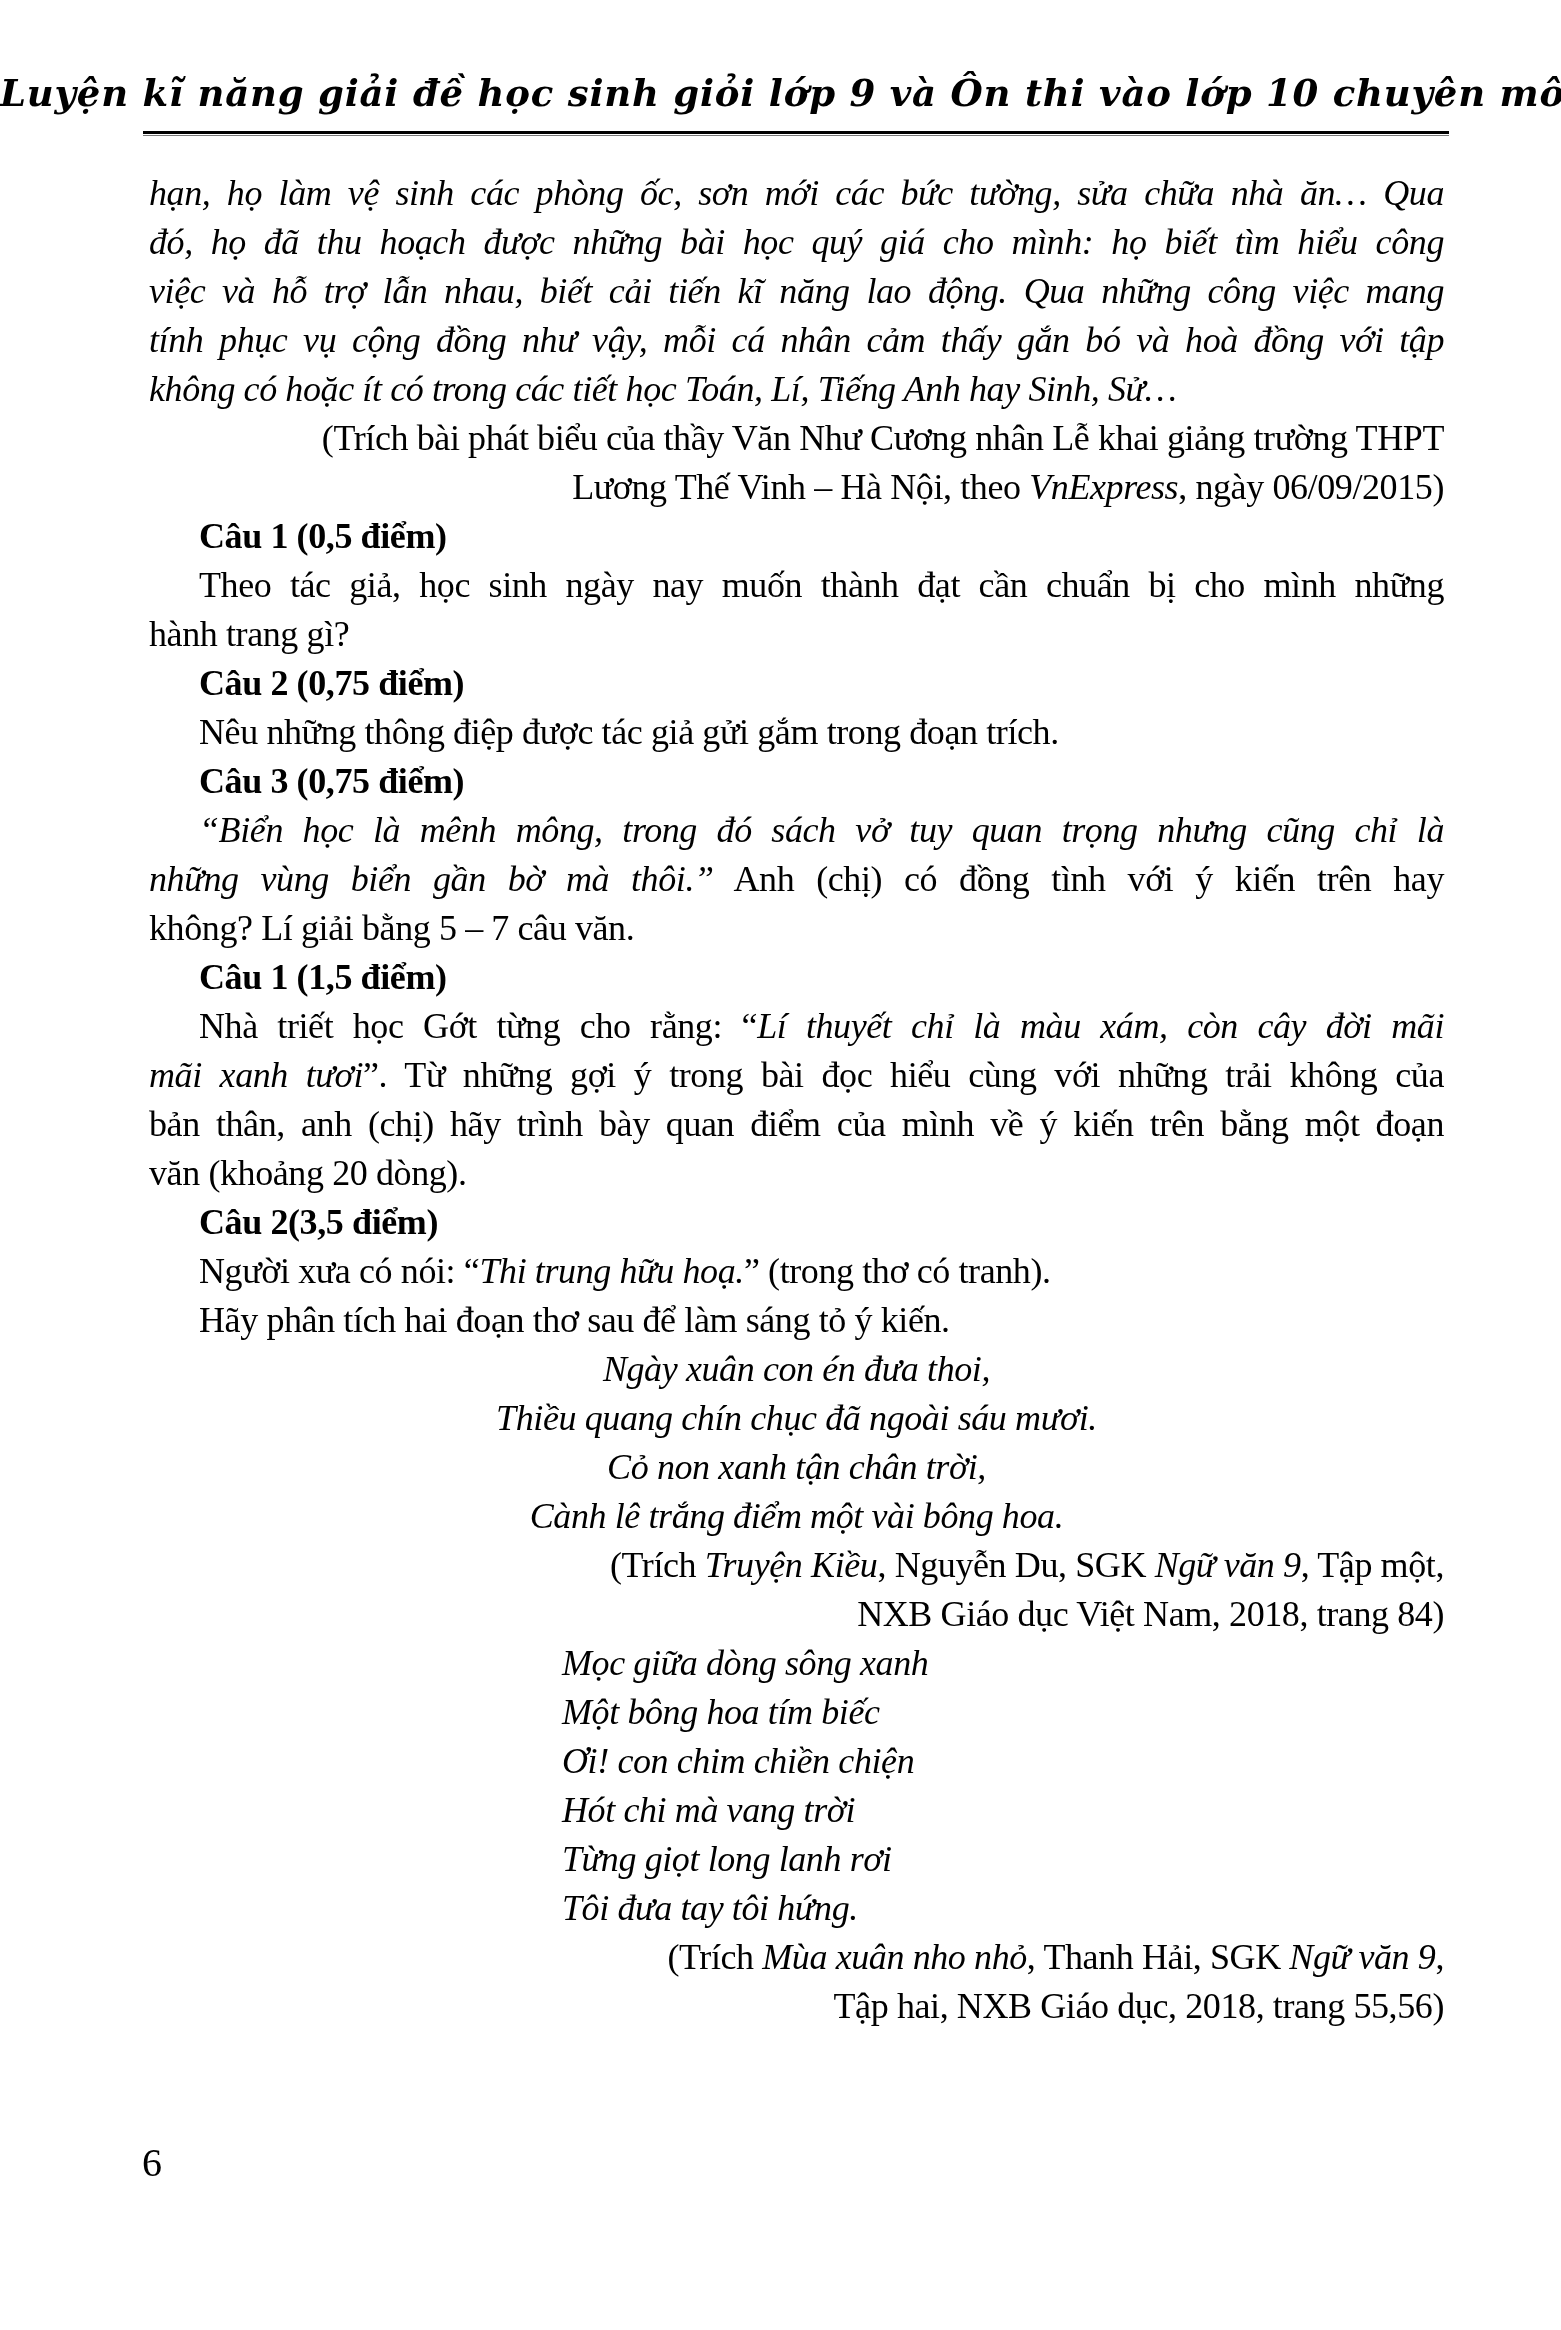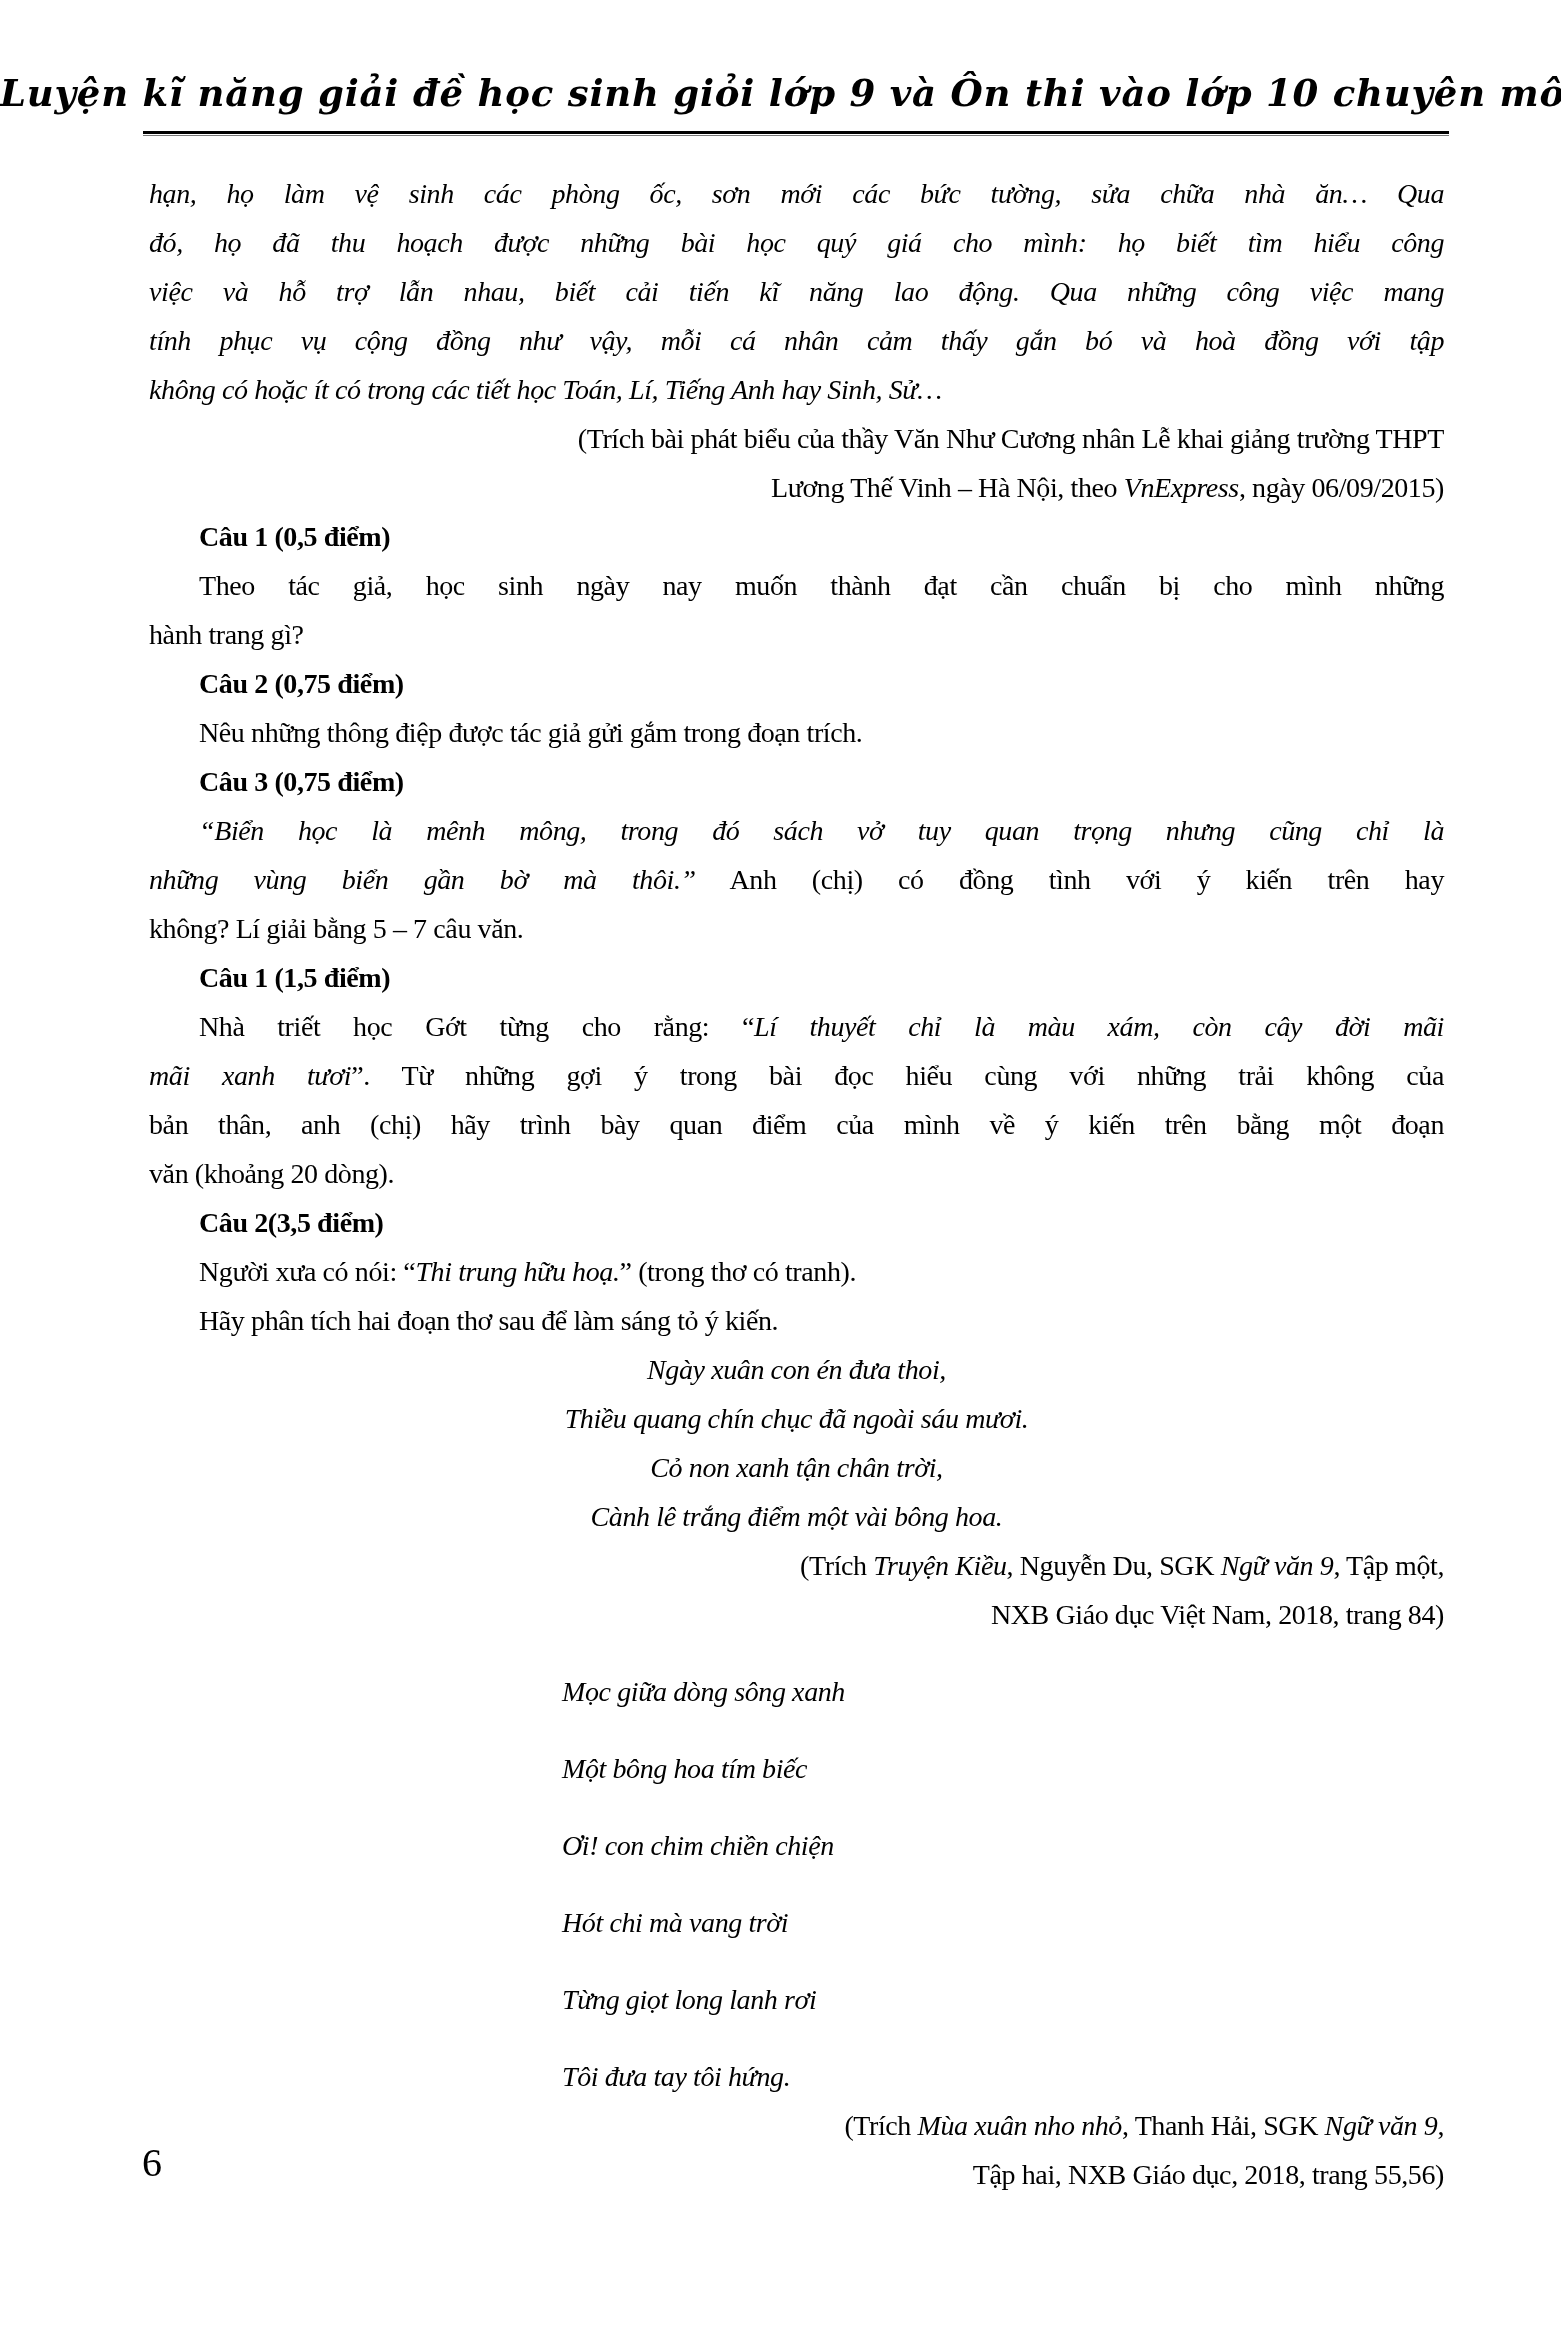--- a/index.html
+++ b/index.html
@@ -40,32 +40,32 @@
     top: 4.1px;
     height: 0.8px;
     background: #777;
   }
   
   .body {
     position: absolute;
     left: 149px;
     top: 169px;
     width: 1295px;
-    font-size: 28px;
+    font-size: 36px;
     line-height: 49px;
     letter-spacing: -0.4px;
   }
   .ln { height: 49px; white-space: nowrap; }
   .just { text-align: justify; text-align-last: justify; }
   .ind { text-indent: 50px; }
   .b { font-weight: bold; }
   .i { font-style: italic; }
   .ctr { text-align: center; }
   .rt { text-align: right; }
-  .poem2 { padding-left: 413px; margin-top: 28px; }
+  .poem2 { padding-left: 413px; }
   .em { font-style: italic; }
   .pgnum {
     position: absolute;
     left: 142px;
     top: 2139px;
     font-size: 40px;
   }
 </style>
 </head>
 <body>

